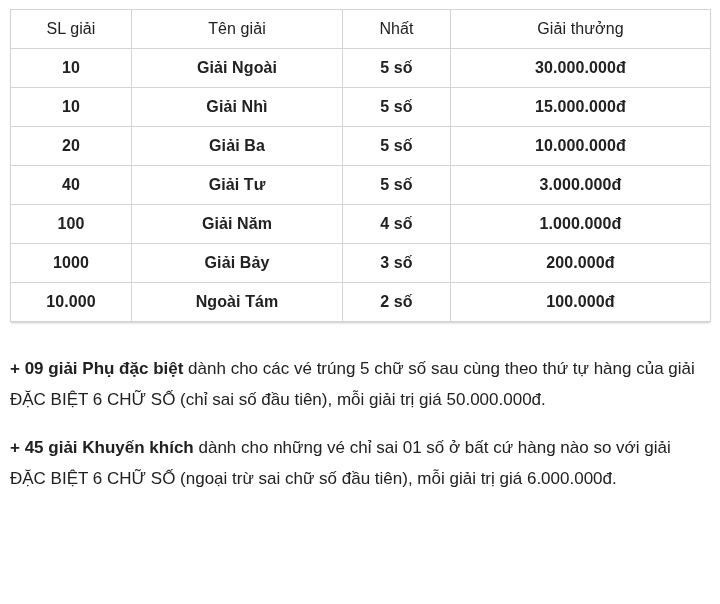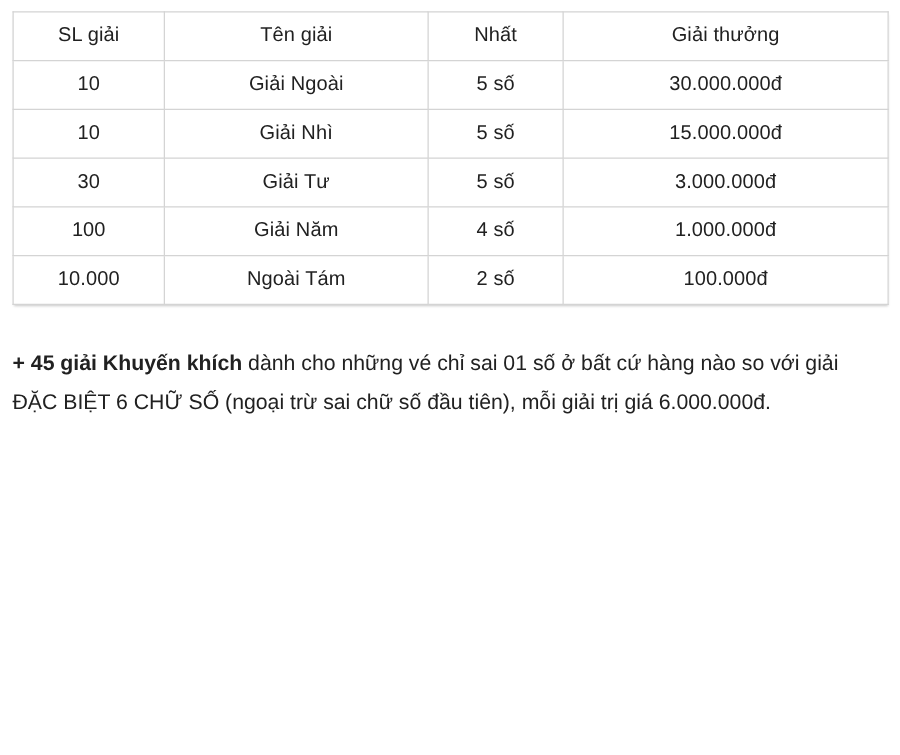--- a/index.html
+++ b/index.html
@@ -22,21 +22,21 @@
     box-shadow: 0 2px 2px -1px rgba(0,0,0,0.22);
   }
   table.prize-table th,
   table.prize-table td {
     border: 1px solid #d4d4d4;
     text-align: center;
     vertical-align: middle;
     height: 38px;
     font-size: 16px;
     padding: 0 4px;
-    font-weight: 400;
+    font-weight: 700;
     letter-spacing: 0.1px;
   }
   table.prize-table th {
     font-weight: 400;
   }
   table.prize-table tr.bold-row td {
     font-weight: 700;
   }
   col.c1 { width: 121px; }
   col.c2 { width: 211px; }
@@ -86,37 +86,50 @@
           <td>5 số</td>
           <td>30.000.000đ</td>
         </tr>
         <tr>
           <td>10</td>
           <td>Giải Nhì</td>
           <td>5 số</td>
           <td>15.000.000đ</td>
         </tr>
         <tr>
-          <td>30</td>
+          <td>20</td>
+          <td>Giải Ba</td>
+          <td>5 số</td>
+          <td>10.000.000đ</td>
+        </tr>
+        <tr>
+          <td>40</td>
           <td>Giải Tư</td>
           <td>5 số</td>
           <td>3.000.000đ</td>
         </tr>
         <tr>
           <td>100</td>
           <td>Giải Năm</td>
           <td>4 số</td>
           <td>1.000.000đ</td>
         </tr>
         <tr>
+          <td>1000</td>
+          <td>Giải Bảy</td>
+          <td>3 số</td>
+          <td>200.000đ</td>
+        </tr>
+        <tr>
           <td>10.000</td>
           <td>Ngoài Tám</td>
           <td>2 số</td>
           <td>100.000đ</td>
         </tr>
       </tbody>
   </table>
 
   <div class="notes">
+    <p class="note"><b>+ 09 giải Phụ đặc biệt</b><span> dành cho các vé trúng 5 chữ số sau cùng theo thứ tự hàng của giải ĐẶC BIỆT 6 CHỮ SỐ (chỉ sai số đầu tiên), mỗi giải trị giá 50.000.000đ.</span></p>
     <p class="note"><b>+ 45 giải Khuyến khích</b><span> dành cho những vé chỉ sai 01 số ở bất cứ hàng nào so với giải ĐẶC BIỆT 6 CHỮ SỐ (ngoại trừ sai chữ số đầu tiên), mỗi giải trị giá 6.000.000đ.</span></p>
   </div>
 
 </div>
 
 </body></html>

